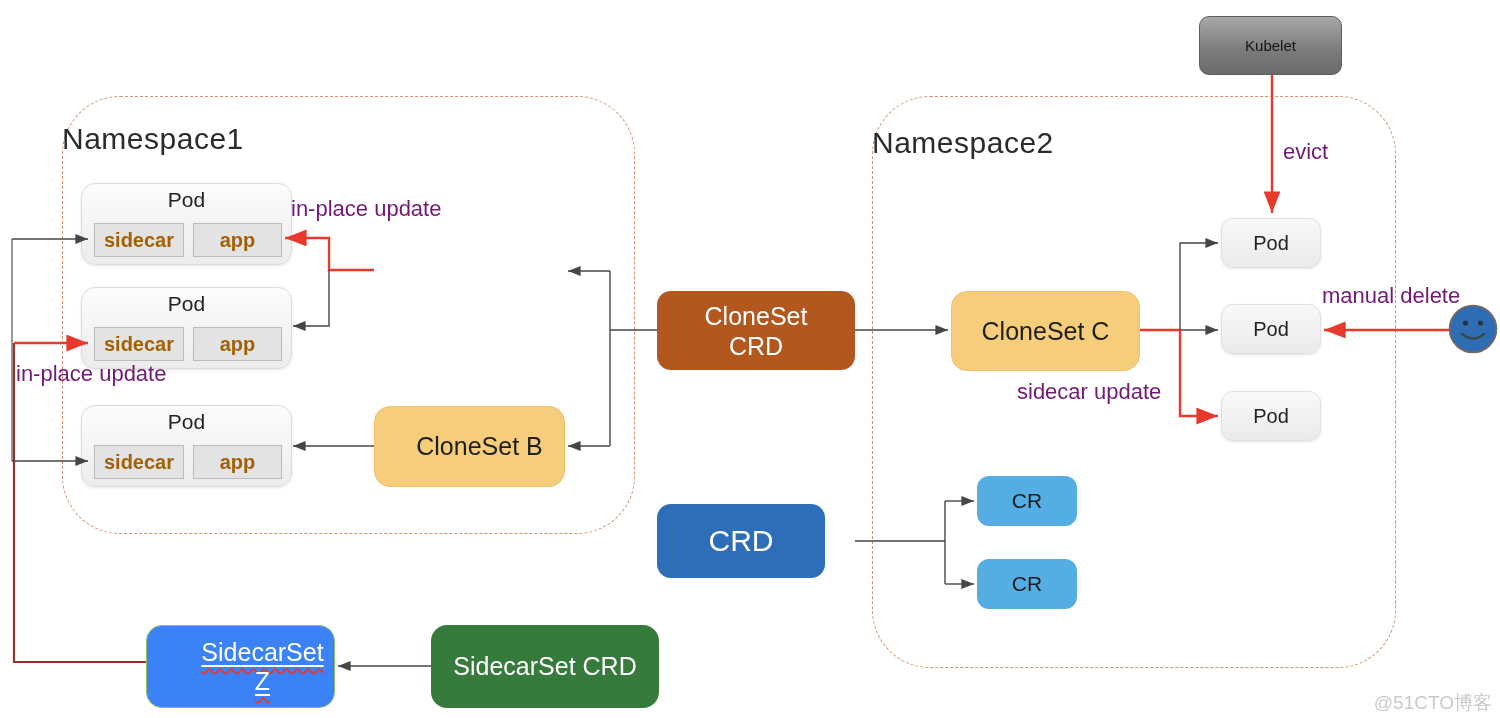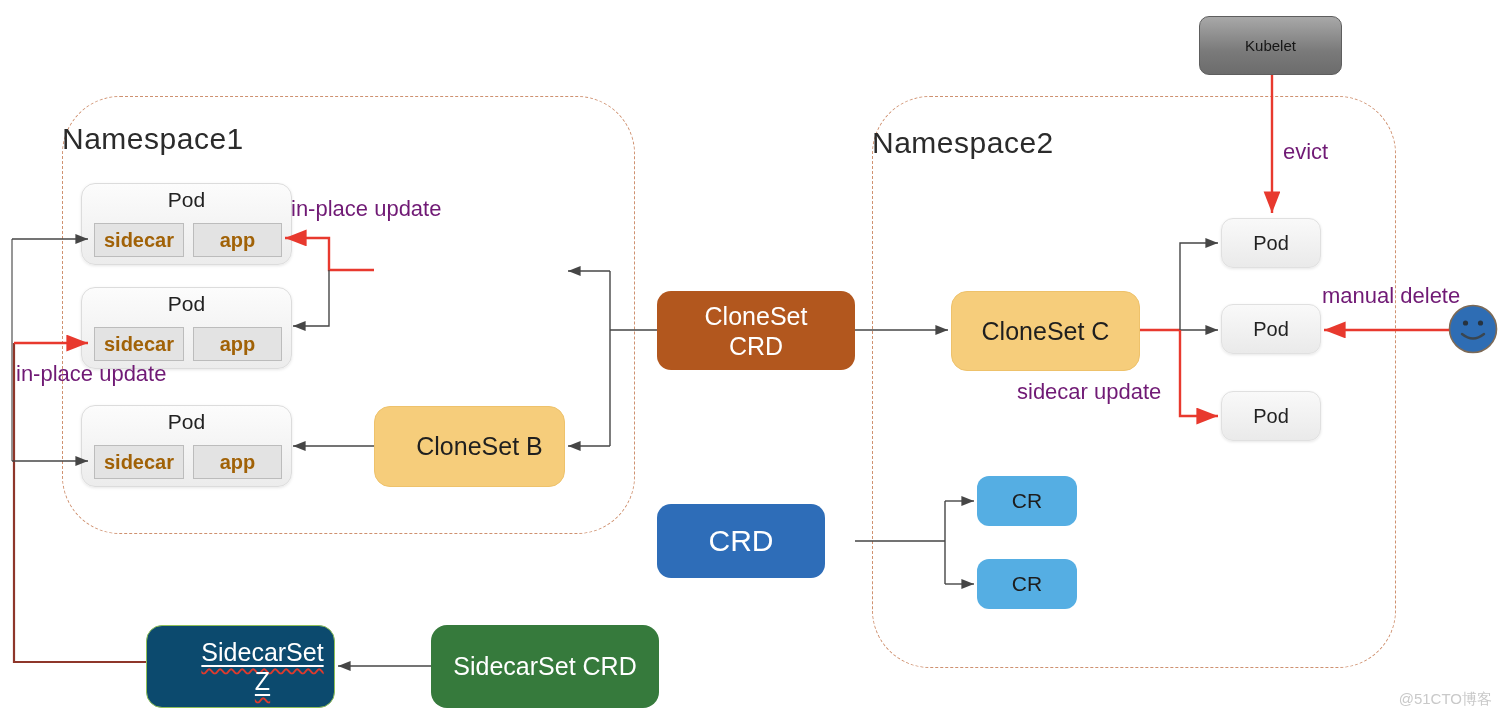--- a/index.html
+++ b/index.html
@@ -54,41 +54,41 @@
     background:#b2571e;border-radius:14px;color:#ffffff;
     font-size:25px;line-height:1.2;
   }
   .crd-blue{
     background:#2e6db8;border-radius:14px;color:#ffffff;font-size:30px;
   }
   .cr{
     background:#55aee3;border-radius:12px;font-size:21px;color:#1d1d1d;
   }
   .sidecarset-z{
-    background:#0c4a6e;border:1px solid #8fbf58;border-radius:16px;
+    background:#3b82f6;border:1px solid #8fbf58;border-radius:16px;
     color:#ffffff;font-size:25px;padding-left:44px;
   }
   .sidecarset-crd{
     background:#367a3c;border-radius:16px;color:#ffffff;font-size:25px;
   }
   .red-label{
     position:absolute;color:#701a75;font-size:22px;white-space:nowrap;
   }
   .wavy-red{
     text-decoration-line:underline;text-decoration-style:wavy;
     text-decoration-color:#e03a2c;text-decoration-thickness:1.5px;
     text-underline-offset:7px;
   }
   .white-underline{
     text-decoration-line:underline;text-decoration-style:solid;
     text-decoration-color:#ffffff;text-decoration-thickness:1.5px;
     text-underline-offset:4px;
   }
   .watermark{
-    position:absolute;right:8px;top:690px;color:#c9c9c9;font-size:15px;
+    position:absolute;right:8px;top:690px;color:#c9c9c9;font-size:19px;
   }
   #wires{position:absolute;left:0;top:0;pointer-events:none;}
 </style>
 </head>
 <body>
 
 <div id="canvas">
 
   <div class="abs namespace" style="left:62px;top:96px;width:571px;height:436px;"></div>
   <div class="ns-title" style="left:62px;width:571px;top:122px;">Namespace1</div>

